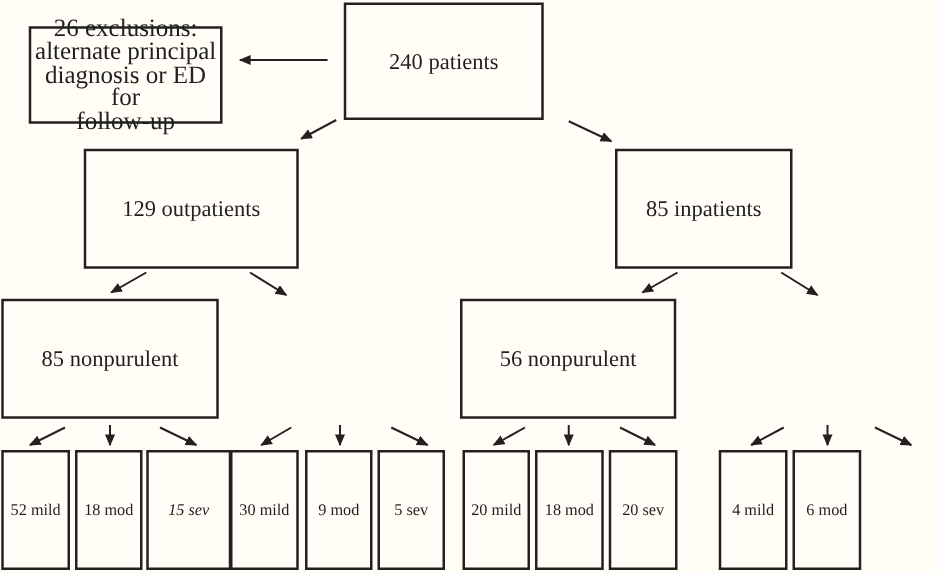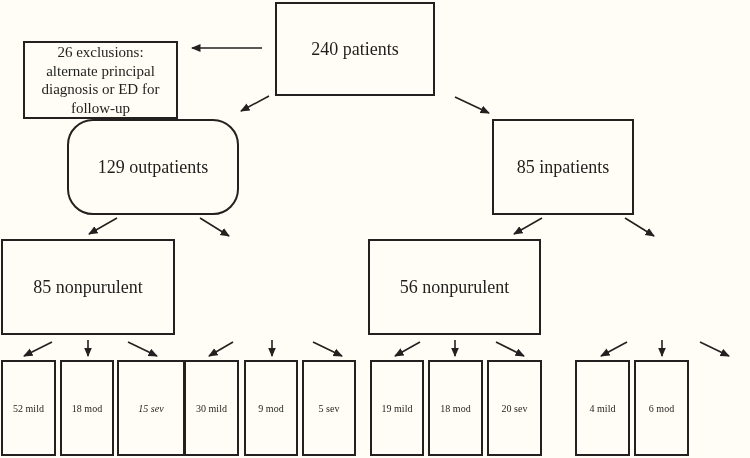--- a/index.html
+++ b/index.html
@@ -26,33 +26,32 @@
     box-sizing: border-box;
     border: 2px solid #222120;
     background: #fffdf5;
     display: flex;
     align-items: center;
     justify-content: center;
     text-align: center;
     white-space: nowrap;
   }
   .node.big   { font-size: 18px; }
-  .node.small { font-size: 10px; }
+  .node.small { font-size: 13px; }
   .node.multi {
-    font-size: 15px;
+    font-size: 20px;
     line-height: 18.5px;
     white-space: normal;
     padding: 0 2px;
-    margin-top: 20px;
   }
   
   .n-exclusions { left: 23px;  top: 21px;  width: 155px; height: 78px; }
   .n-patients   { left: 275px; top: 2px;   width: 160px; height: 94px; }
   
-  .n-outpatients { left: 67px;  top: 119px; width: 172px; height: 96px; border-radius: 26px; }
+  .n-outpatients { left: 67px;  top: 119px; width: 172px; height: 96px; }
   .n-inpatients  { left: 492px; top: 119px; width: 142px; height: 96px; }
   
   .n-l3a { left: 1px;   top: 239px; width: 174px; height: 96px; }
   .n-l3b { left: 187px; top: 239px; width: 171px; height: 96px; }
   .n-l3c { left: 368px; top: 239px; width: 173px; height: 96px; justify-content: center; }
   .n-l3d { left: 578px; top: 239px; width: 169px; height: 96px; }
   
   .sev { top: 360px; height: 96px; }
   .n-s0  { left: 1px;   width: 55px; }
   .n-s1  { left: 60px;  width: 54px; }
@@ -144,21 +143,21 @@
   <div class="node small sev n-s3">
     <span>30 mild</span>
   </div>
   <div class="node small sev n-s4">
     <span>9 mod</span>
   </div>
   <div class="node small sev n-s5">
     <span>5 sev</span>
   </div>
   <div class="node small sev n-s6">
-    <span>19 mild</span>
+    <span>20 mild</span>
   </div>
   <div class="node small sev n-s7">
     <span>18 mod</span>
   </div>
   <div class="node small sev n-s8">
     <span>20 sev</span>
   </div>
   <div class="node small sev n-s9">
     <span>4 mild</span>
   </div>

